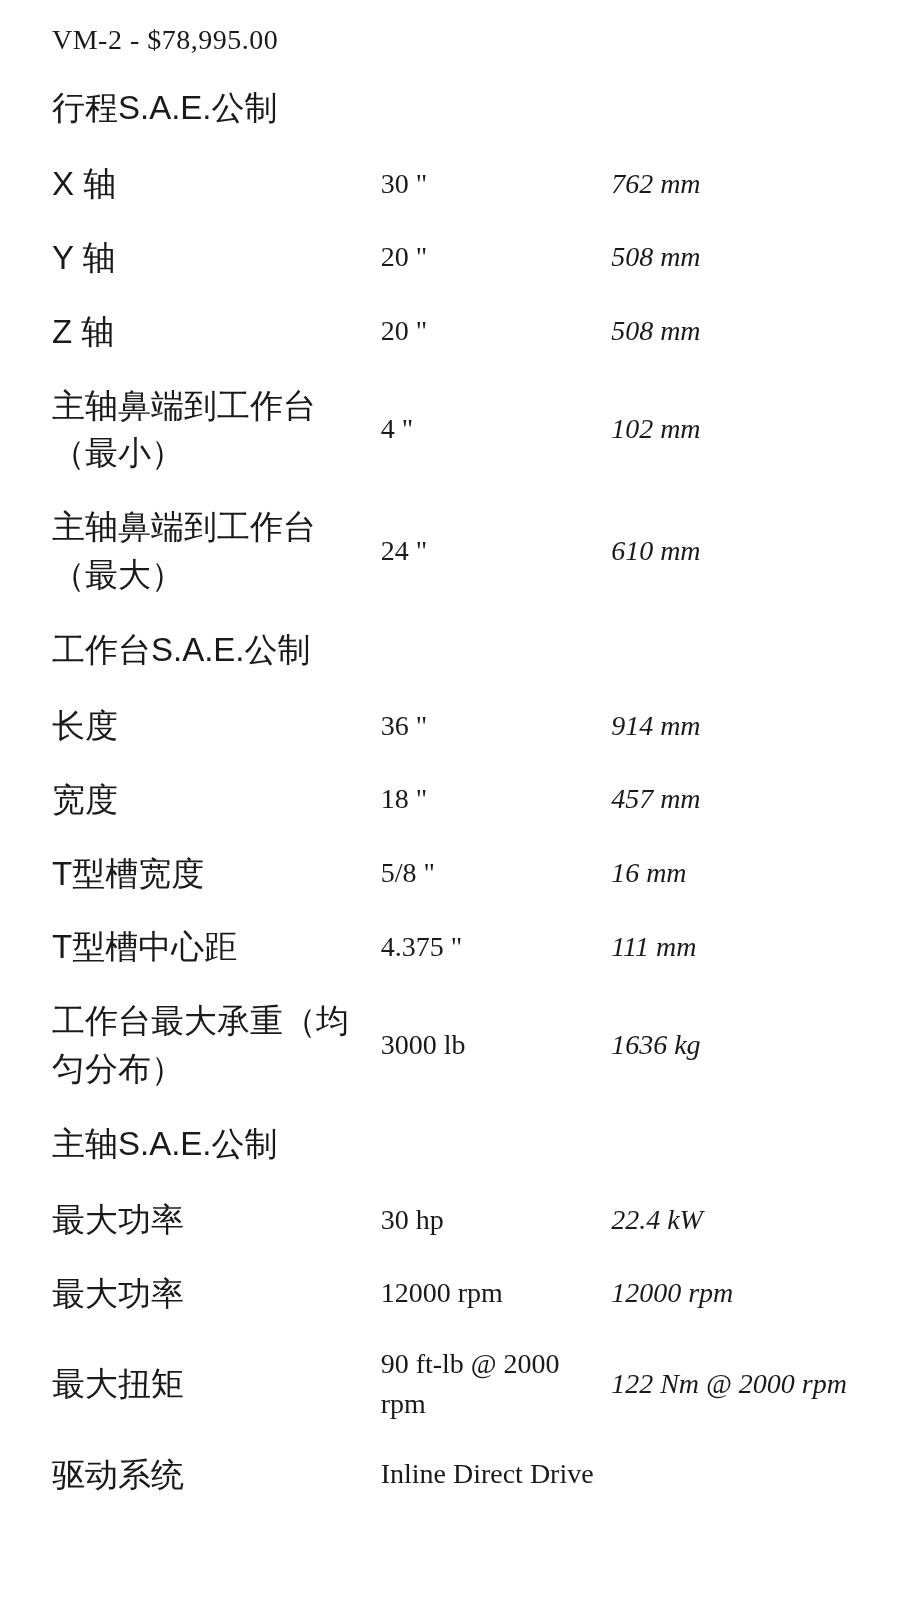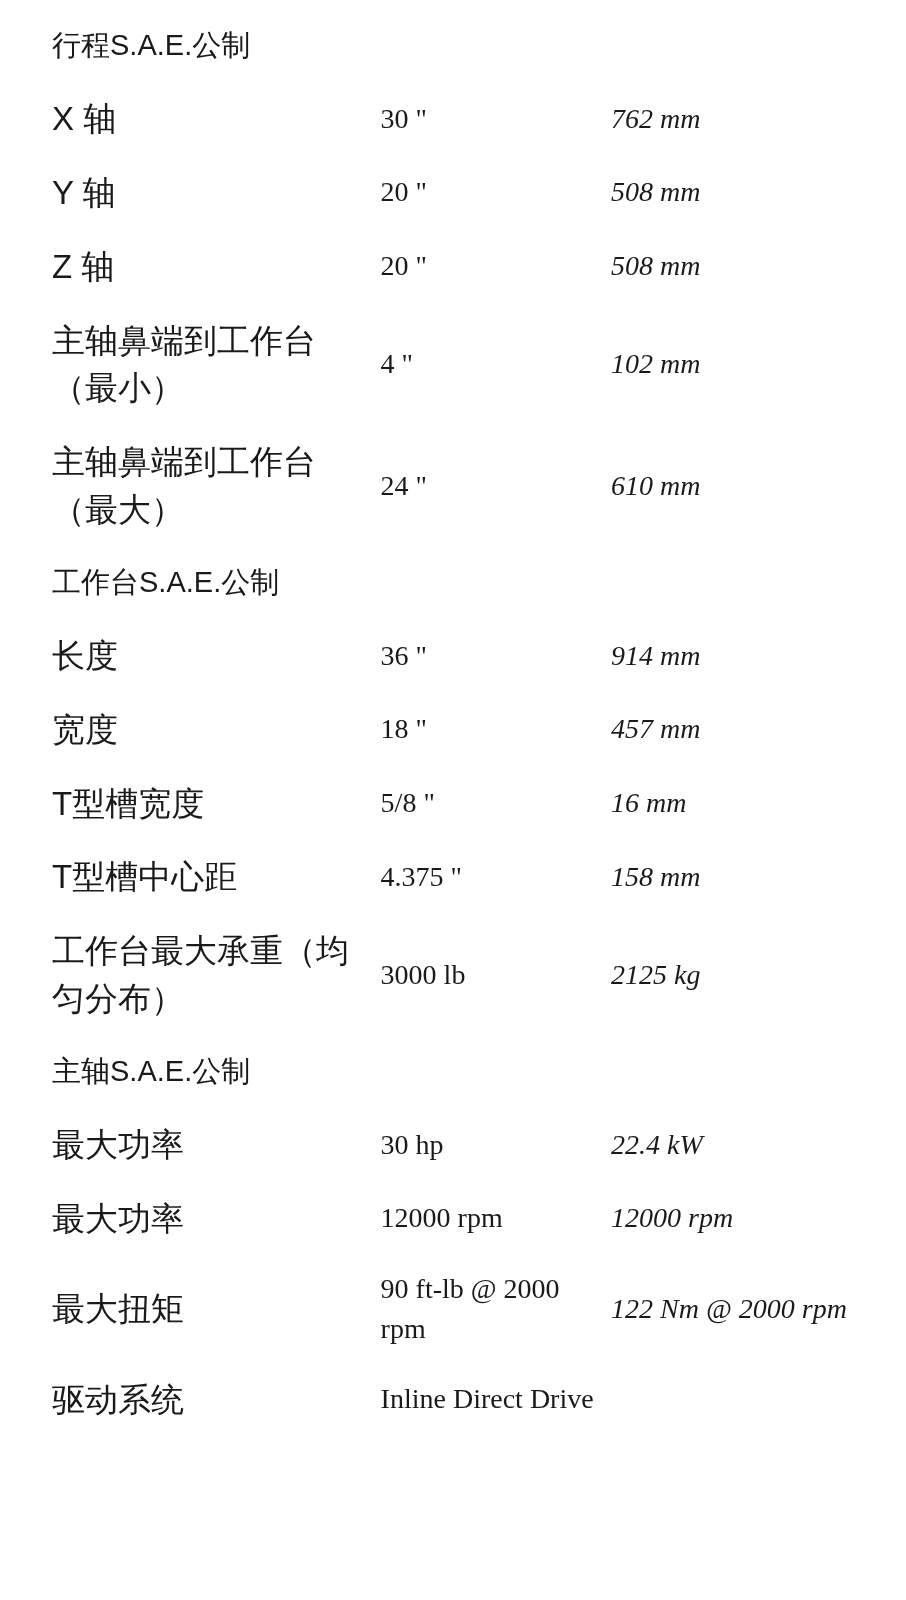--- a/index.html
+++ b/index.html
@@ -28,21 +28,21 @@
   .spec-table col.c-sae   { width: 215px; }
   .spec-table col.c-met   { width: 275px; }
 
   .spec-table td {
     vertical-align: middle;
     padding: 0;
     border: none;
   }
   .head-row td {
     padding: 16px 0 16px 52px;
-    font-size: 29px;
+    font-size: 33px;
   }
   .head-row .head-text {
     font-family: "Liberation Sans", "DejaVu Sans", sans-serif;
   }
   .spec-row td.label {
     padding: 13px 10px 13px 52px;
     font-size: 33px;
     line-height: 1.45;
     font-family: "Liberation Sans", "DejaVu Sans", sans-serif;
   }
@@ -59,20 +59,21 @@
     font-size: 28px;
     padding: 14px 0 14px 52px;
     letter-spacing: 0.5px;
   }
 </style>
 </head>
 <body>
 
 <div class="sheet">
 
+  <div class="price-line">VM-2   -   $78,995.00</div>
 
   <table class="spec-table">
     <colgroup>
       <col class="c-label">
       <col class="c-sae">
       <col class="c-met">
     </colgroup>
     <tbody>
 
       <tr class="head-row">
@@ -120,26 +121,26 @@
         <td class="val met">457 mm</td>
       </tr>
       <tr class="spec-row">
         <td class="label">T型槽宽度</td>
         <td class="val sae">5/8 "</td>
         <td class="val met">16 mm</td>
       </tr>
       <tr class="spec-row">
         <td class="label">T型槽中心距</td>
         <td class="val sae">4.375 "</td>
-        <td class="val met">158 mm</td>
+        <td class="val met">111 mm</td>
       </tr>
       <tr class="spec-row">
         <td class="label">工作台最大承重（均匀分布）</td>
         <td class="val sae">3000 lb</td>
-        <td class="val met">2125 kg</td>
+        <td class="val met">1636 kg</td>
       </tr>
 
       <tr class="head-row">
         <td colspan="3"><span class="head-text">主轴S.A.E.公制</span></td>
       </tr>
 
       <tr class="spec-row">
         <td class="label">最大功率</td>
         <td class="val sae">30 hp</td>
         <td class="val met">22.4 kW</td>

